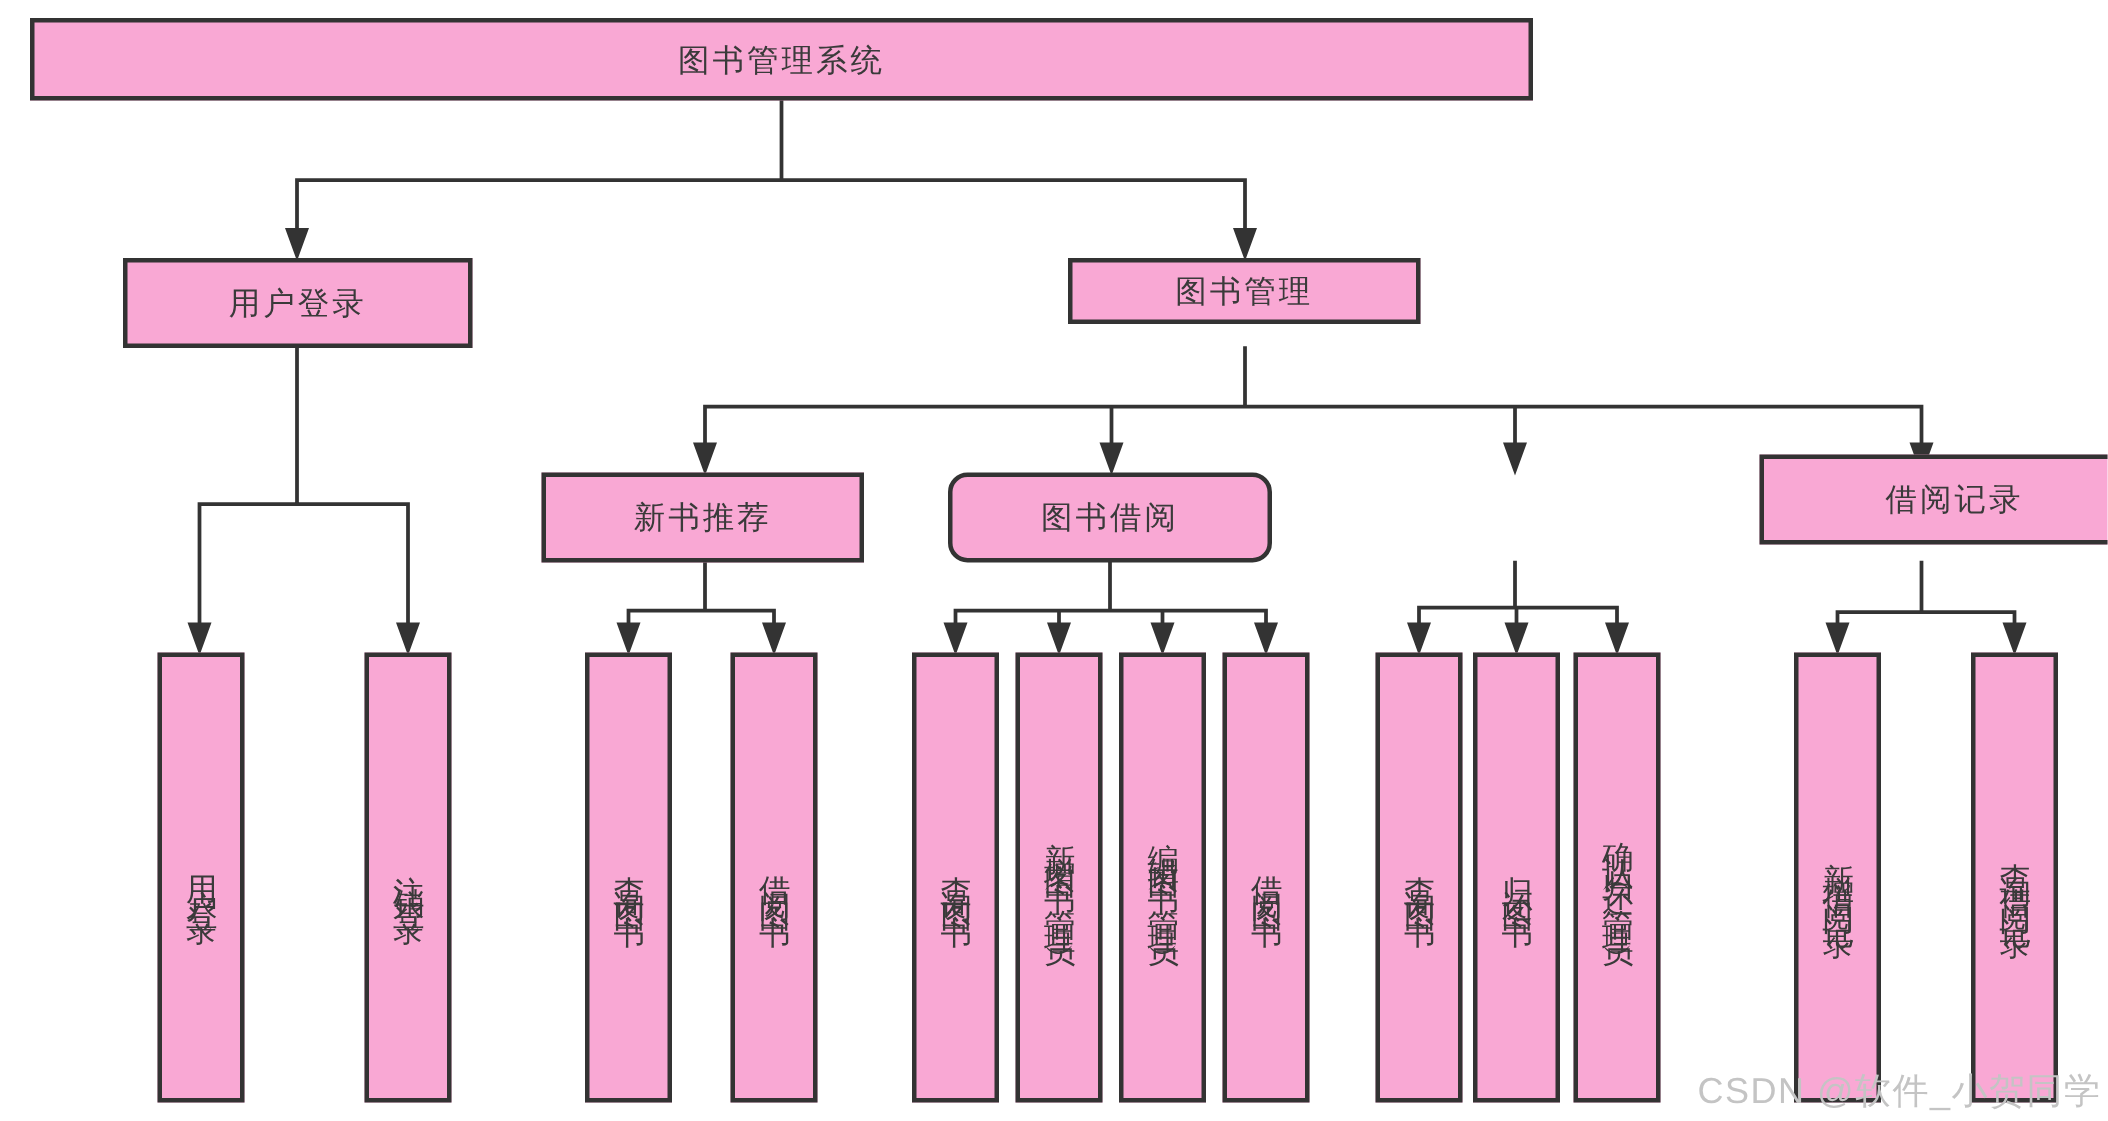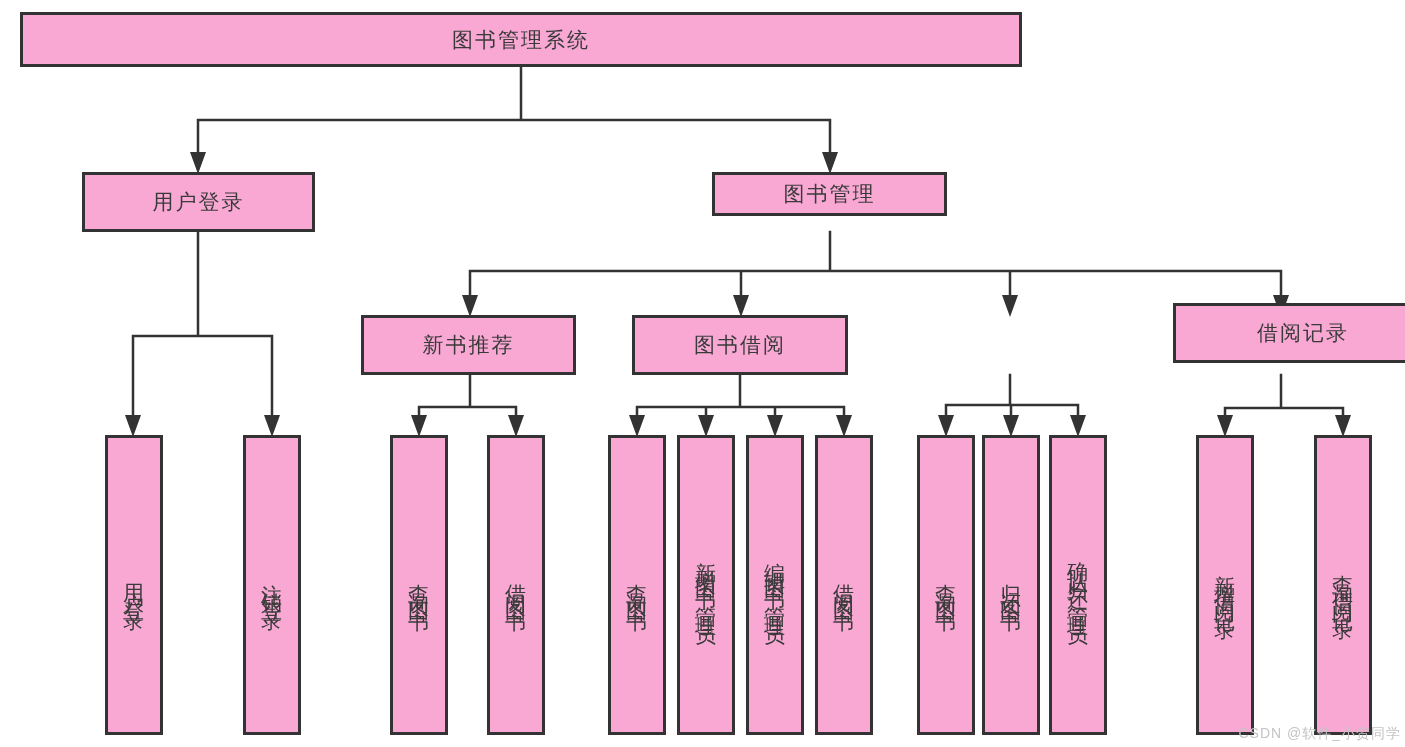--- a/index.html
+++ b/index.html
@@ -13,21 +13,21 @@
     display:flex; align-items:center; justify-content:center;
     color:#3a3a3a; font-size:21px; letter-spacing:2px;
   }
   .leaf { letter-spacing:0; }
   .leaf .vtext {
     writing-mode:vertical-rl; text-orientation:mixed;
     letter-spacing:9px; font-size:21px; line-height:1;
   }
   .watermark {
     position:absolute; right:4px; bottom:4px;
-    font-size:14px; color:#c4c4c4; letter-spacing:1px;
+    font-size:24px; color:#c4c4c4; letter-spacing:1px;
     white-space:nowrap;
   }
 </style>
 </head>
 <body>
 
 <div class="stage">
 
   <svg class="connectors" width="1405" height="747" viewBox="0 0 1405 747">
     <path fill="none" stroke="#333333" stroke-width="2.5" stroke-linecap="square" d="M521 67 V120 M198 120 H830 M198 120 V152 M830 120 V152
@@ -56,21 +56,21 @@
   <div class="node" style="left:82px; top:172px; width:233px; height:60px;">
     <span>用户登录</span>
   </div>
   <div class="node" style="left:712px; top:172px; width:235px; height:44px;">
     <span>图书管理</span>
   </div>
 
   <div class="node" style="left:361px; top:315px; width:215px; height:60px;">
     <span>新书推荐</span>
   </div>
-  <div class="node" style="left:632px; top:315px; width:216px; height:60px;">
+  <div class="node" style="left:632px; top:315px; width:216px; height:60px;border-radius:13px;">
     <span>图书借阅</span>
   </div>
   <div class="node" style="left:1173px; top:303px; width:260px; height:60px;">
     <span>借阅记录</span>
   </div>
 
   <div class="node leaf" style="left:105px; top:435px; width:58px; height:300px;">
     <span class="vtext">用户登录</span>
   </div>
   <div class="node leaf" style="left:243px; top:435px; width:58px; height:300px;">

